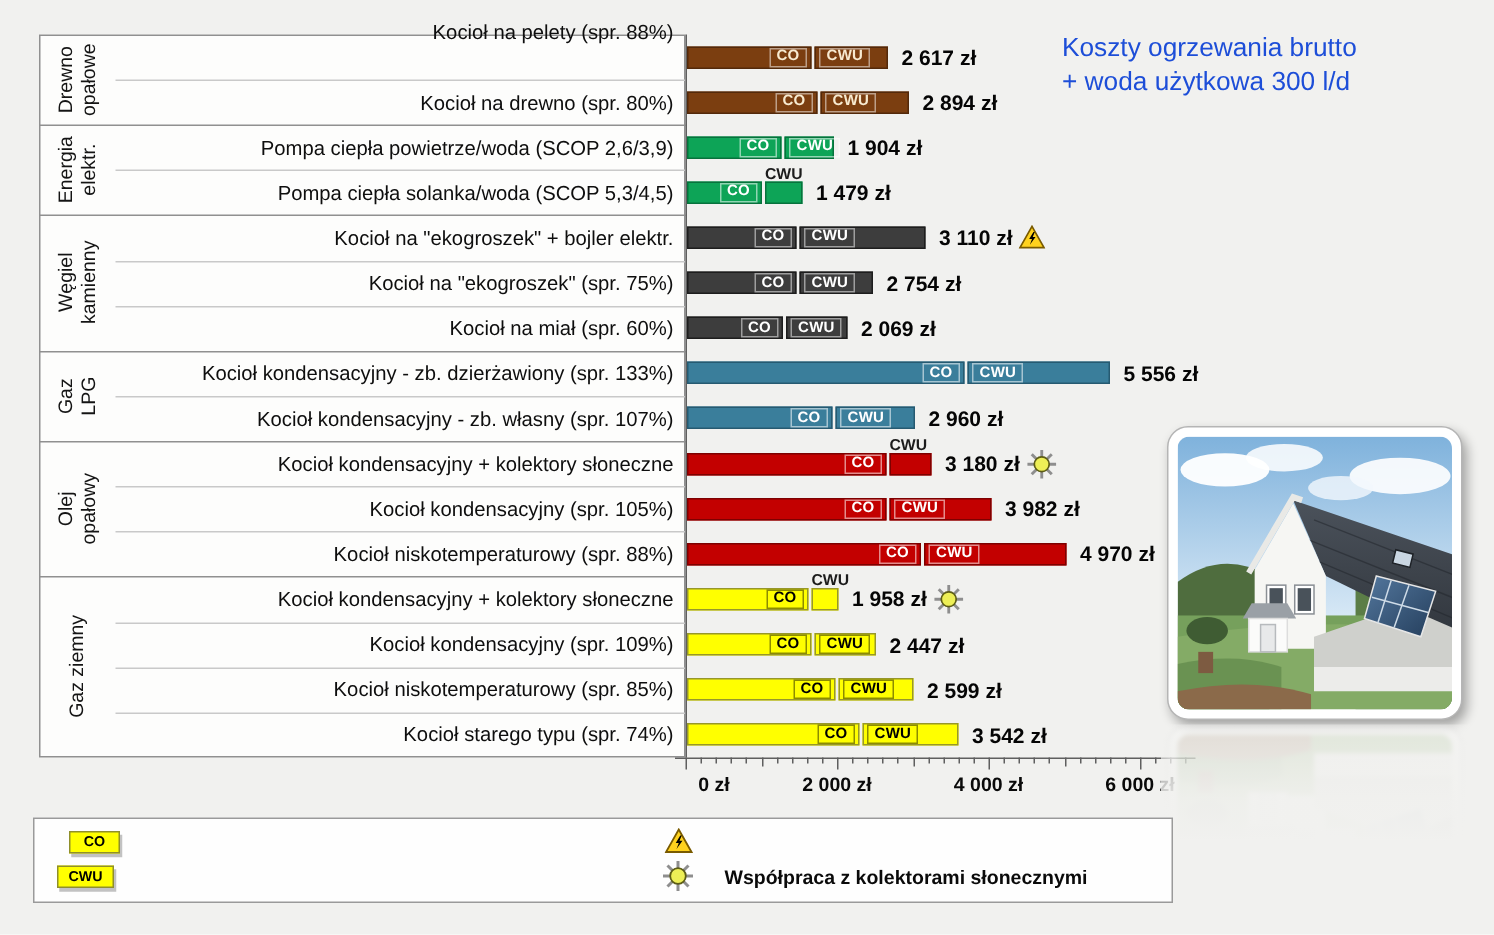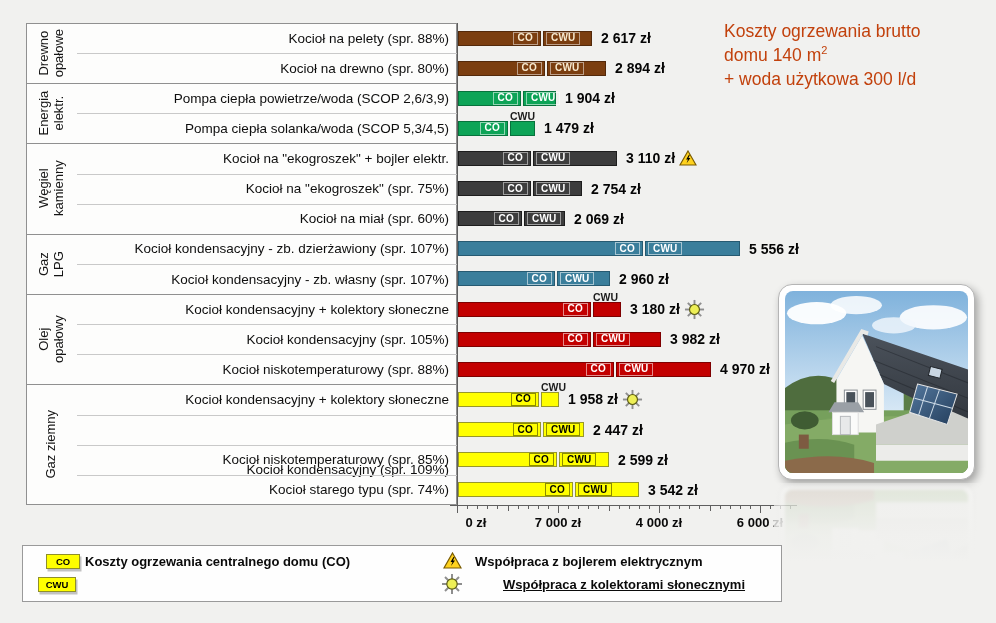--- a/index.html
+++ b/index.html
@@ -31,22 +31,22 @@
        background-image:linear-gradient(rgba(255,255,255,.20), rgba(0,0,0,.10));}
   .gap{width:2px; height:15px;}
   .chip{position:absolute; top:0px; bottom:0px; display:flex; align-items:center;
         padding:0 4px; font-size:10px; font-weight:bold; letter-spacing:.2px;
         border-width:1px; border-style:solid; line-height:1;}
   .chip.co{right:2px;} .chip.cwu{left:2px;}
   .bar-value{margin-left:9px; font-size:14px; font-weight:bold; color:#050505; white-space:nowrap;}
   .bar-icon{margin-left:4px; display:flex; align-items:center;}
   .cwu-above{position:absolute; font-size:10.5px; font-weight:bold; color:#1c1c1c; line-height:1;}
   
-  .title{position:absolute; left:724px; top:20px; width:272px; font-size:17.5px;
-         line-height:1.34; color:#c2410c;}
+  .title{position:absolute; left:708px; top:20px; width:272px; font-size:17.5px;
+         line-height:1.34; color:#1d4ed8;}
   .title sup{font-size:11px;}
   
   .legend{position:absolute; left:22px; top:545px; width:760px; height:57px;
           background:#fefefe; border:1px solid #9a9a9a; box-sizing:border-box;}
   .lswatch{position:absolute; width:32px; height:13px; background:#ffff00;
           border:1px solid #8f8f2a; box-shadow:1.5px 2.5px 0 #c2c2c2;
           display:flex; align-items:center; justify-content:center;
           font-size:9.5px; font-weight:bold; color:#000;}
   .ltext{position:absolute; font-size:13px; font-weight:bold; color:#0a0a0a; white-space:nowrap;}
   .licon{position:absolute;}
@@ -103,21 +103,21 @@
           <div>Olej</div>
           <div>opałowy</div>
         </div>
       </div>
       <div class="group-sep" style="top: 384.44px;"></div>
       <div class="group-cell" style="left: 26px; top: 384.44px; width: 51px; height: 120.48px;">
         <div class="rot" style="width: 120.48px; height: 51px; transform: rotate(-90deg) translateX(-120.48px);">
           <div>Gaz ziemny</div>
         </div>
       </div>
-      <div class="row-label" style="left: 77px; top: 23px; width: 380px; height: 30.12px;">Kocioł na pelety (spr. 88%)</div>
+      <div class="row-label" style="left: 77px; top: 6px; width: 380px; height: 30.12px;">Kocioł na pelety (spr. 88%)</div>
       <div class="bar-row" style="left: 458px; top: 30.5px;">
         <div class="seg" style="background: rgb(123, 62, 16); border-color: rgb(83, 41, 10); width: 83px;">
           <span class="chip co" style="color: rgb(247, 234, 208); border-color: rgba(255, 255, 255, 0.5);">CO</span>
         </div>
         <div class="gap"></div>
         <div class="seg" style="background: rgb(123, 62, 16); border-color: rgb(83, 41, 10); width: 49px;">
           <span class="chip cwu" style="color: rgb(247, 234, 208); border-color: rgba(255, 255, 255, 0.5);">CWU</span>
         </div>
         <span class="bar-value">2 617 zł</span>
       </div>
@@ -189,21 +189,21 @@
       <div class="bar-row" style="left: 458px; top: 211.22px;">
         <div class="seg" style="background: rgb(61, 61, 61); border-color: rgb(29, 29, 29); width: 64px;">
           <span class="chip co" style="color: rgb(255, 255, 255); border-color: rgba(255, 255, 255, 0.5);">CO</span>
         </div>
         <div class="gap"></div>
         <div class="seg" style="background: rgb(61, 61, 61); border-color: rgb(29, 29, 29); width: 41px;">
           <span class="chip cwu" style="color: rgb(255, 255, 255); border-color: rgba(255, 255, 255, 0.5);">CWU</span>
         </div>
         <span class="bar-value">2 069 zł</span>
       </div>
-      <div class="row-label" style="left: 77px; top: 233.84px; width: 380px; height: 30.12px;">Kocioł kondensacyjny - zb. dzierżawiony (spr. 107%)</div>
+      <div class="row-label" style="left: 77px; top: 233.84px; width: 380px; height: 30.12px;">Kocioł kondensacyjny - zb. dzierżawiony (spr. 133%)</div>
       <div class="bar-row" style="left: 458px; top: 241.34px;">
         <div class="seg" style="background: rgb(58, 126, 155); border-color: rgb(38, 90, 113); width: 185px;">
           <span class="chip co" style="color: rgb(255, 255, 255); border-color: rgba(255, 255, 255, 0.55);">CO</span>
         </div>
         <div class="gap"></div>
         <div class="seg" style="background: rgb(58, 126, 155); border-color: rgb(38, 90, 113); width: 95px;">
           <span class="chip cwu" style="color: rgb(255, 255, 255); border-color: rgba(255, 255, 255, 0.55);">CWU</span>
         </div>
         <span class="bar-value">5 556 zł</span>
       </div>
@@ -279,21 +279,21 @@
               <line x1="1" y1="11" x2="21" y2="11"></line>
               <line x1="4" y1="4" x2="18" y2="18"></line>
               <line x1="18" y1="4" x2="4" y2="18"></line>
             </g>
             <circle cx="11" cy="11" r="5.2" fill="#edef56" stroke="#5c5c16" stroke-width="1.2"></circle>
           </svg>
         </span>
       </div>
       <div class="cwu-above" style="left: 541px; top: 381.94px;">CWU</div>
       <div class="row-sep" style="top: 414.56px;"></div>
-      <div class="row-label" style="left: 77px; top: 414.56px; width: 380px; height: 30.12px; margin-top: 40px;">Kocioł kondensacyjny (spr. 109%)</div>
+      <div class="row-label" style="left: 77px; top: 414.56px; width: 380px; height: 30.12px;">Kocioł kondensacyjny (spr. 109%)</div>
       <div class="bar-row" style="left: 458px; top: 422.06px;">
         <div class="seg" style="background: rgb(255, 255, 0); border-color: rgb(151, 151, 42); width: 83px;">
           <span class="chip co" style="color: rgb(0, 0, 0); border-color: rgba(0, 0, 0, 0.45);">CO</span>
         </div>
         <div class="gap"></div>
         <div class="seg" style="background: rgb(255, 255, 0); border-color: rgb(151, 151, 42); width: 41px;">
           <span class="chip cwu" style="color: rgb(0, 0, 0); border-color: rgba(0, 0, 0, 0.45);">CWU</span>
         </div>
         <span class="bar-value">2 447 zł</span>
       </div>
@@ -351,28 +351,27 @@
       <div class="tick" style="left: 709.5px; top: 504.92px; height: 6px;"></div>
       <div class="tick" style="left: 719.6px; top: 504.92px; height: 4px;"></div>
       <div class="tick" style="left: 729.7px; top: 504.92px; height: 4px;"></div>
       <div class="tick" style="left: 739.8px; top: 504.92px; height: 4px;"></div>
       <div class="tick" style="left: 749.9px; top: 504.92px; height: 4px;"></div>
       <div class="tick" style="left: 760px; top: 504.92px; height: 8px;"></div>
       <div class="tick" style="left: 770.1px; top: 504.92px; height: 4px;"></div>
       <div class="tick" style="left: 780.2px; top: 504.92px; height: 4px;"></div>
       <div class="tick" style="left: 790.3px; top: 504.92px; height: 4px;"></div>
       <div class="tick-label" style="left: 476px; top: 514.92px;">0 zł</div>
-      <div class="tick-label" style="left: 558px; top: 514.92px;">7 000 zł</div>
+      <div class="tick-label" style="left: 558px; top: 514.92px;">2 000 zł</div>
       <div class="tick-label" style="left: 659px; top: 514.92px;">4 000 zł</div>
       <div class="tick-label" style="left: 760px; top: 514.92px;">6 000 zł</div>
     </div>
 
   <div class="title">
     <div>Koszty ogrzewania brutto</div>
-    <div><span>domu 140 m</span><sup>2</sup></div>
     <div>+ woda użytkowa 300 l/d</div>
   </div>
 
   <div class="house-frame" id="housePhoto">
     <div class="ph">
       <svg viewBox="0 0 185 180" preserveAspectRatio="none">
         <defs>
           <linearGradient id="sky" x1="0" y1="0" x2="0" y2="1">
             <stop offset="0" stop-color="#7fb2dc"></stop>
               <stop offset="0.7" stop-color="#dcebf7"></stop>
@@ -484,36 +483,34 @@
         <path d="M0,168 Q50,158 90,170 L90,180 L0,180 Z" fill="#8b6a4a"></path>
         <rect x="14" y="142" width="10" height="14" fill="#7d5b41"></rect>
       </svg>
     </div>
   </div>
     </div>
   <div class="refl-fade"></div>
 
   <div class="legend">
     <span class="lswatch" style="left:23px; top:8px;">CO</span>
-    <span class="ltext" style="left:62px; top:8px;">Koszty ogrzewania centralnego domu (CO)</span>
     <span class="lswatch" style="left:15px; top:31px; width:36px;">CWU</span>
     <span class="licon" style="left:420px; top:6px;">
       <svg width="19" height="17" viewBox="0 0 19 17">
           <polygon points="9.5,1 18,16 1,16" fill="#ffd21e" stroke="#7a5b00" stroke-width="1.2"></polygon>
           <polygon points="10.5,5 7.5,10 9.5,10 8,14 12,8.5 10,8.5 11.5,5" fill="#000"></polygon>
         </svg>
     </span>
-    <span class="ltext" style="left:452px; top:8px;">Współpraca z bojlerem elektrycznym</span>
     <span class="licon" style="left:418px; top:27px;">
       <svg width="22" height="22" viewBox="0 0 22 22">
           <g stroke="#8e8e8e" stroke-width="2">
             <line x1="11" y1="1" x2="11" y2="21"></line>
             <line x1="1" y1="11" x2="21" y2="11"></line>
             <line x1="4" y1="4" x2="18" y2="18"></line>
             <line x1="18" y1="4" x2="4" y2="18"></line>
           </g>
           <circle cx="11" cy="11" r="5.2" fill="#edef56" stroke="#5c5c16" stroke-width="1.2"></circle>
         </svg>
     </span>
-    <span class="ltext" style="left:480px; top:31px;text-decoration:underline;">Współpraca z kolektorami słonecznymi</span>
+    <span class="ltext" style="left:460px; top:31px;">Współpraca z kolektorami słonecznymi</span>
   </div>
 
 </div>
 
 </body></html>

